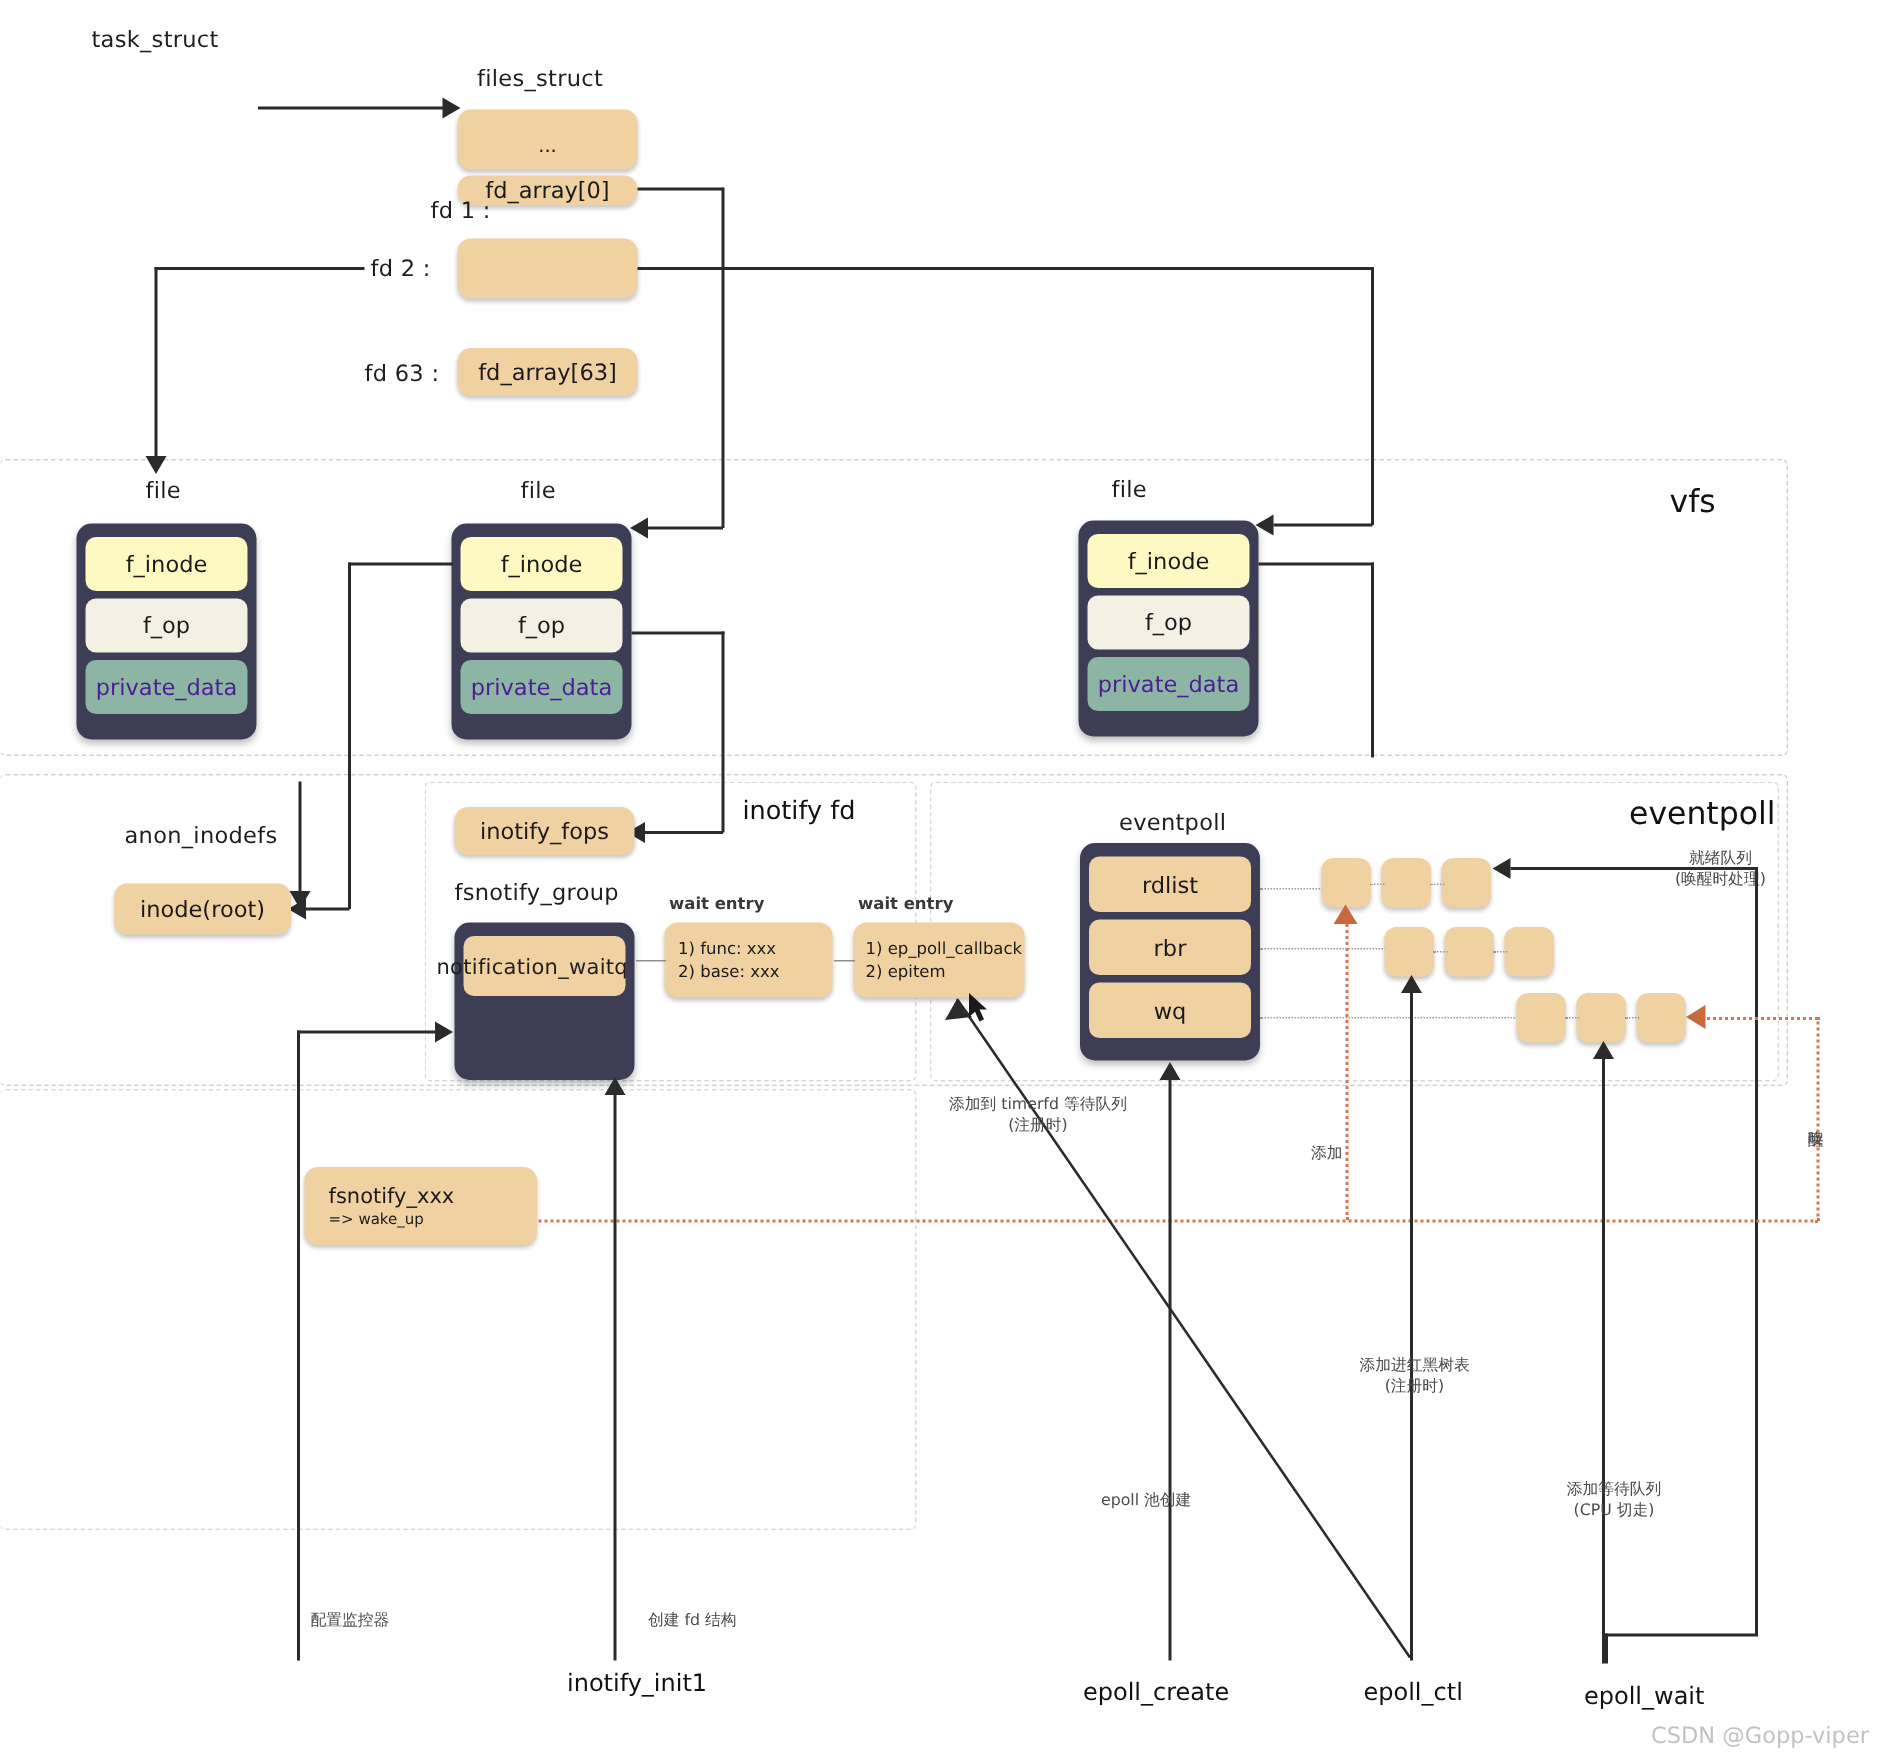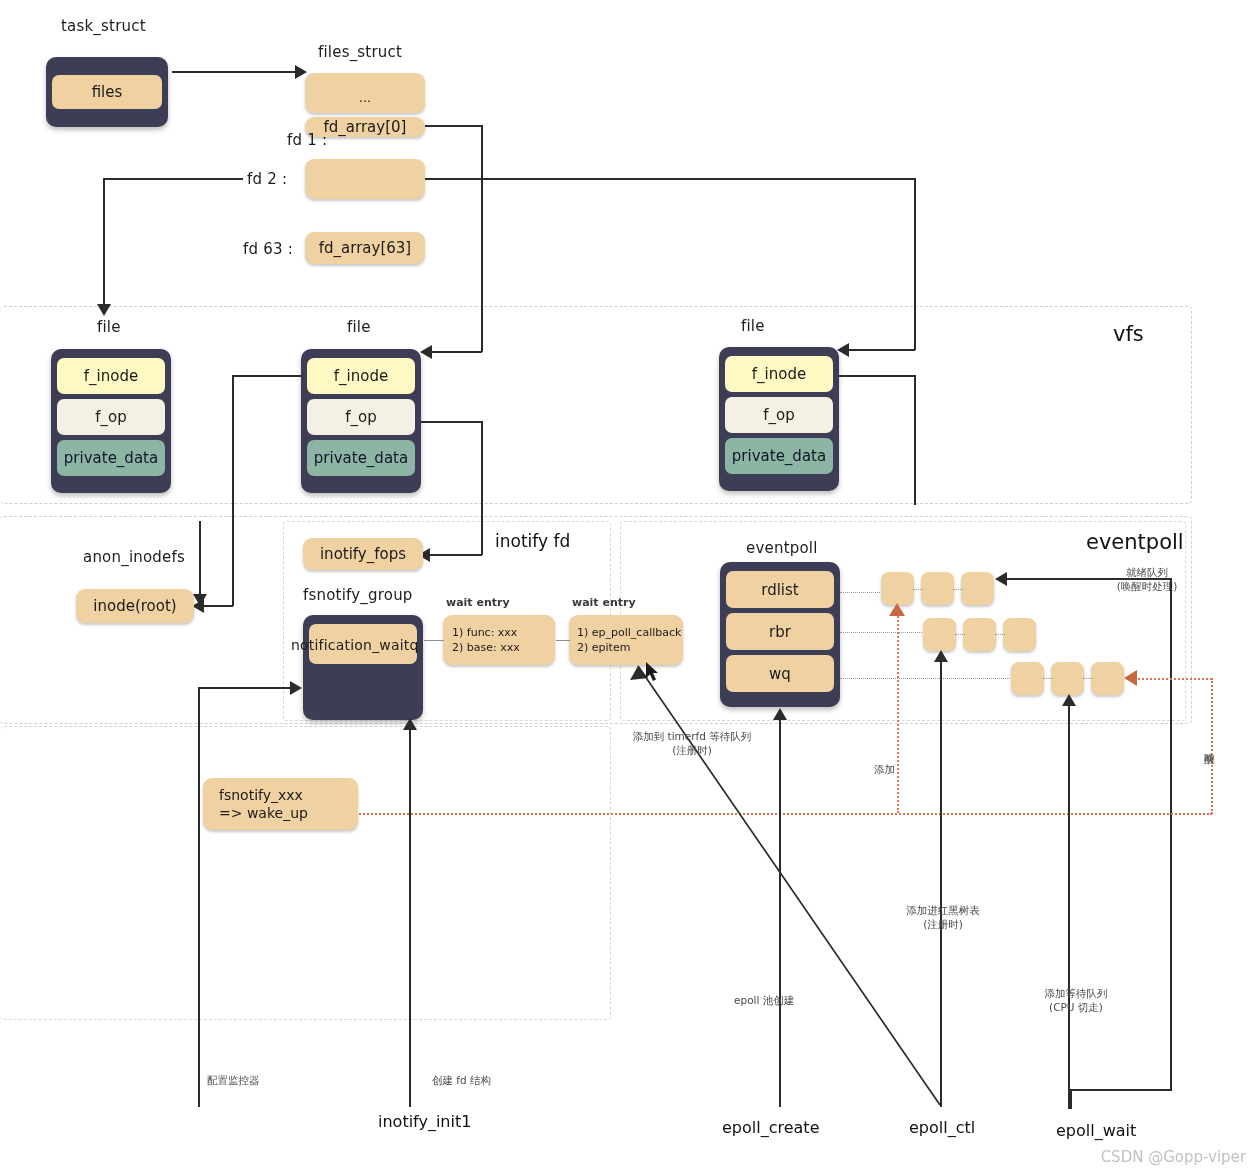--- a/index.html
+++ b/index.html
@@ -26,21 +26,21 @@
 
   
   .navybox{position:absolute;background:#3d3d56;border-radius:10px;
            box-shadow:0 3px 5px rgba(0,0,0,.25);box-sizing:border-box;
            padding:9px 6px;display:flex;flex-direction:column;gap:5px;}
   .navybox .row{border-radius:7px;display:flex;align-items:center;justify-content:center;
                 font-size:15px;color:#1a1a1a;box-sizing:border-box;}
   .row.tanrow{background:#f0d2a2;}
   .row.inoderow{background:#fef9c3;}
   .row.foprow{background:#f4f1e4;}
-  .row.privrow{background:#8cb5a3;color:#0f172a;}
+  .row.privrow{background:#8cb5a3;color:#4c1d95;}
 
   
   .region{position:absolute;border:1.4px dashed #cfcfcf;border-radius:4px;box-sizing:border-box;}
   .region-inner{position:absolute;border:1.4px dashed #d8d8d8;border-radius:4px;box-sizing:border-box;}
 
   
   .ln{position:absolute;background:#2b2b2b;}
   .lnh{height:1.6px;}
   .lnv{width:1.6px;}
   .ln-thin{background:#555;}
@@ -77,23 +77,20 @@
   <div class="lbl-region" style="left:1086px;top:530px;">eventpoll</div>
 
   <div class="region-inner" style="left:283px;top:521px;width:328px;height:200px;"></div>
   <div class="lbl-region-sm" style="left:495px;top:531px;">inotify fd</div>
 
   <div class="region-inner" style="left:620px;top:521px;width:566px;height:200px;"></div>
 
   <div class="region-inner" style="left:0px;top:726px;width:611px;height:294px;border-left:none;"></div>
 
   <div class="lbl" style="left:61px;top:17px;">task_struct</div>
-  <div class="navybox" style="left:46px;top:57px;width:122px;height:70px;justify-content:center;">
-    <div class="row tanrow" style="height:34px;">files</div>
-  </div>
 
   <div class="ln lnh" style="left:172px;top:71px;width:125px;"></div>
   <div class="ah ah-r" style="left:295px;top:64.5px;"></div>
 
   <div class="lbl" style="left:318px;top:43px;">files_struct</div>
   <div class="tan" style="left:305px;top:73px;width:120px;height:40px;font-size:13px;align-items:flex-end;padding-bottom:8px;">...</div>
   <div class="tan" style="left:305px;top:117px;width:120px;height:20px;">fd_array[0]</div>
   <div class="tan" style="left:305px;top:159px;width:120px;height:40px;"></div>
   <div class="tan" style="left:305px;top:232px;width:120px;height:32px;">fd_array[63]</div>
 
@@ -219,21 +216,21 @@
   <div class="dot-h" style="left:1130px;top:678px;width:82px;"></div>
   <div class="ah ah-l-or" style="left:1124px;top:670px;"></div>
   <div class="vert-cn" style="left:1203px;top:745px;">唤醒</div>
 
   <div class="dot-v" style="left:897px;top:613px;height:200px;"></div>
   <div class="ah ah-u-or" style="left:889px;top:603px;"></div>
   <div class="lbl-cn" style="left:874px;top:762px;">添加</div>
 
   <div class="tan" style="left:203px;top:778px;width:155px;height:52px;flex-direction:column;align-items:flex-start;justify-content:center;padding-left:16px;gap:2px;">
     <div style="font-size:14px;">fsnotify_xxx</div>
-    <div style="font-size:14px;text-align:right;">=&gt; wake_up</div>
+    <div style="font-size:10px;text-align:right;">=&gt; wake_up</div>
   </div>
 
   <div class="ln lnv" style="left:198px;top:687px;height:420px;"></div>
   <div class="ln lnh" style="left:198px;top:687px;width:94px;"></div>
   <div class="ah ah-r" style="left:290px;top:680.5px;"></div>
   <div class="lbl-cn" style="left:207px;top:1073px;">配置监控器</div>
 
   <div class="ln lnv" style="left:409px;top:730px;height:377px;"></div>
   <div class="ah ah-u" style="left:402.5px;top:718px;"></div>
   <div class="lbl-cn" style="left:432px;top:1073px;">创建 fd 结构</div>

